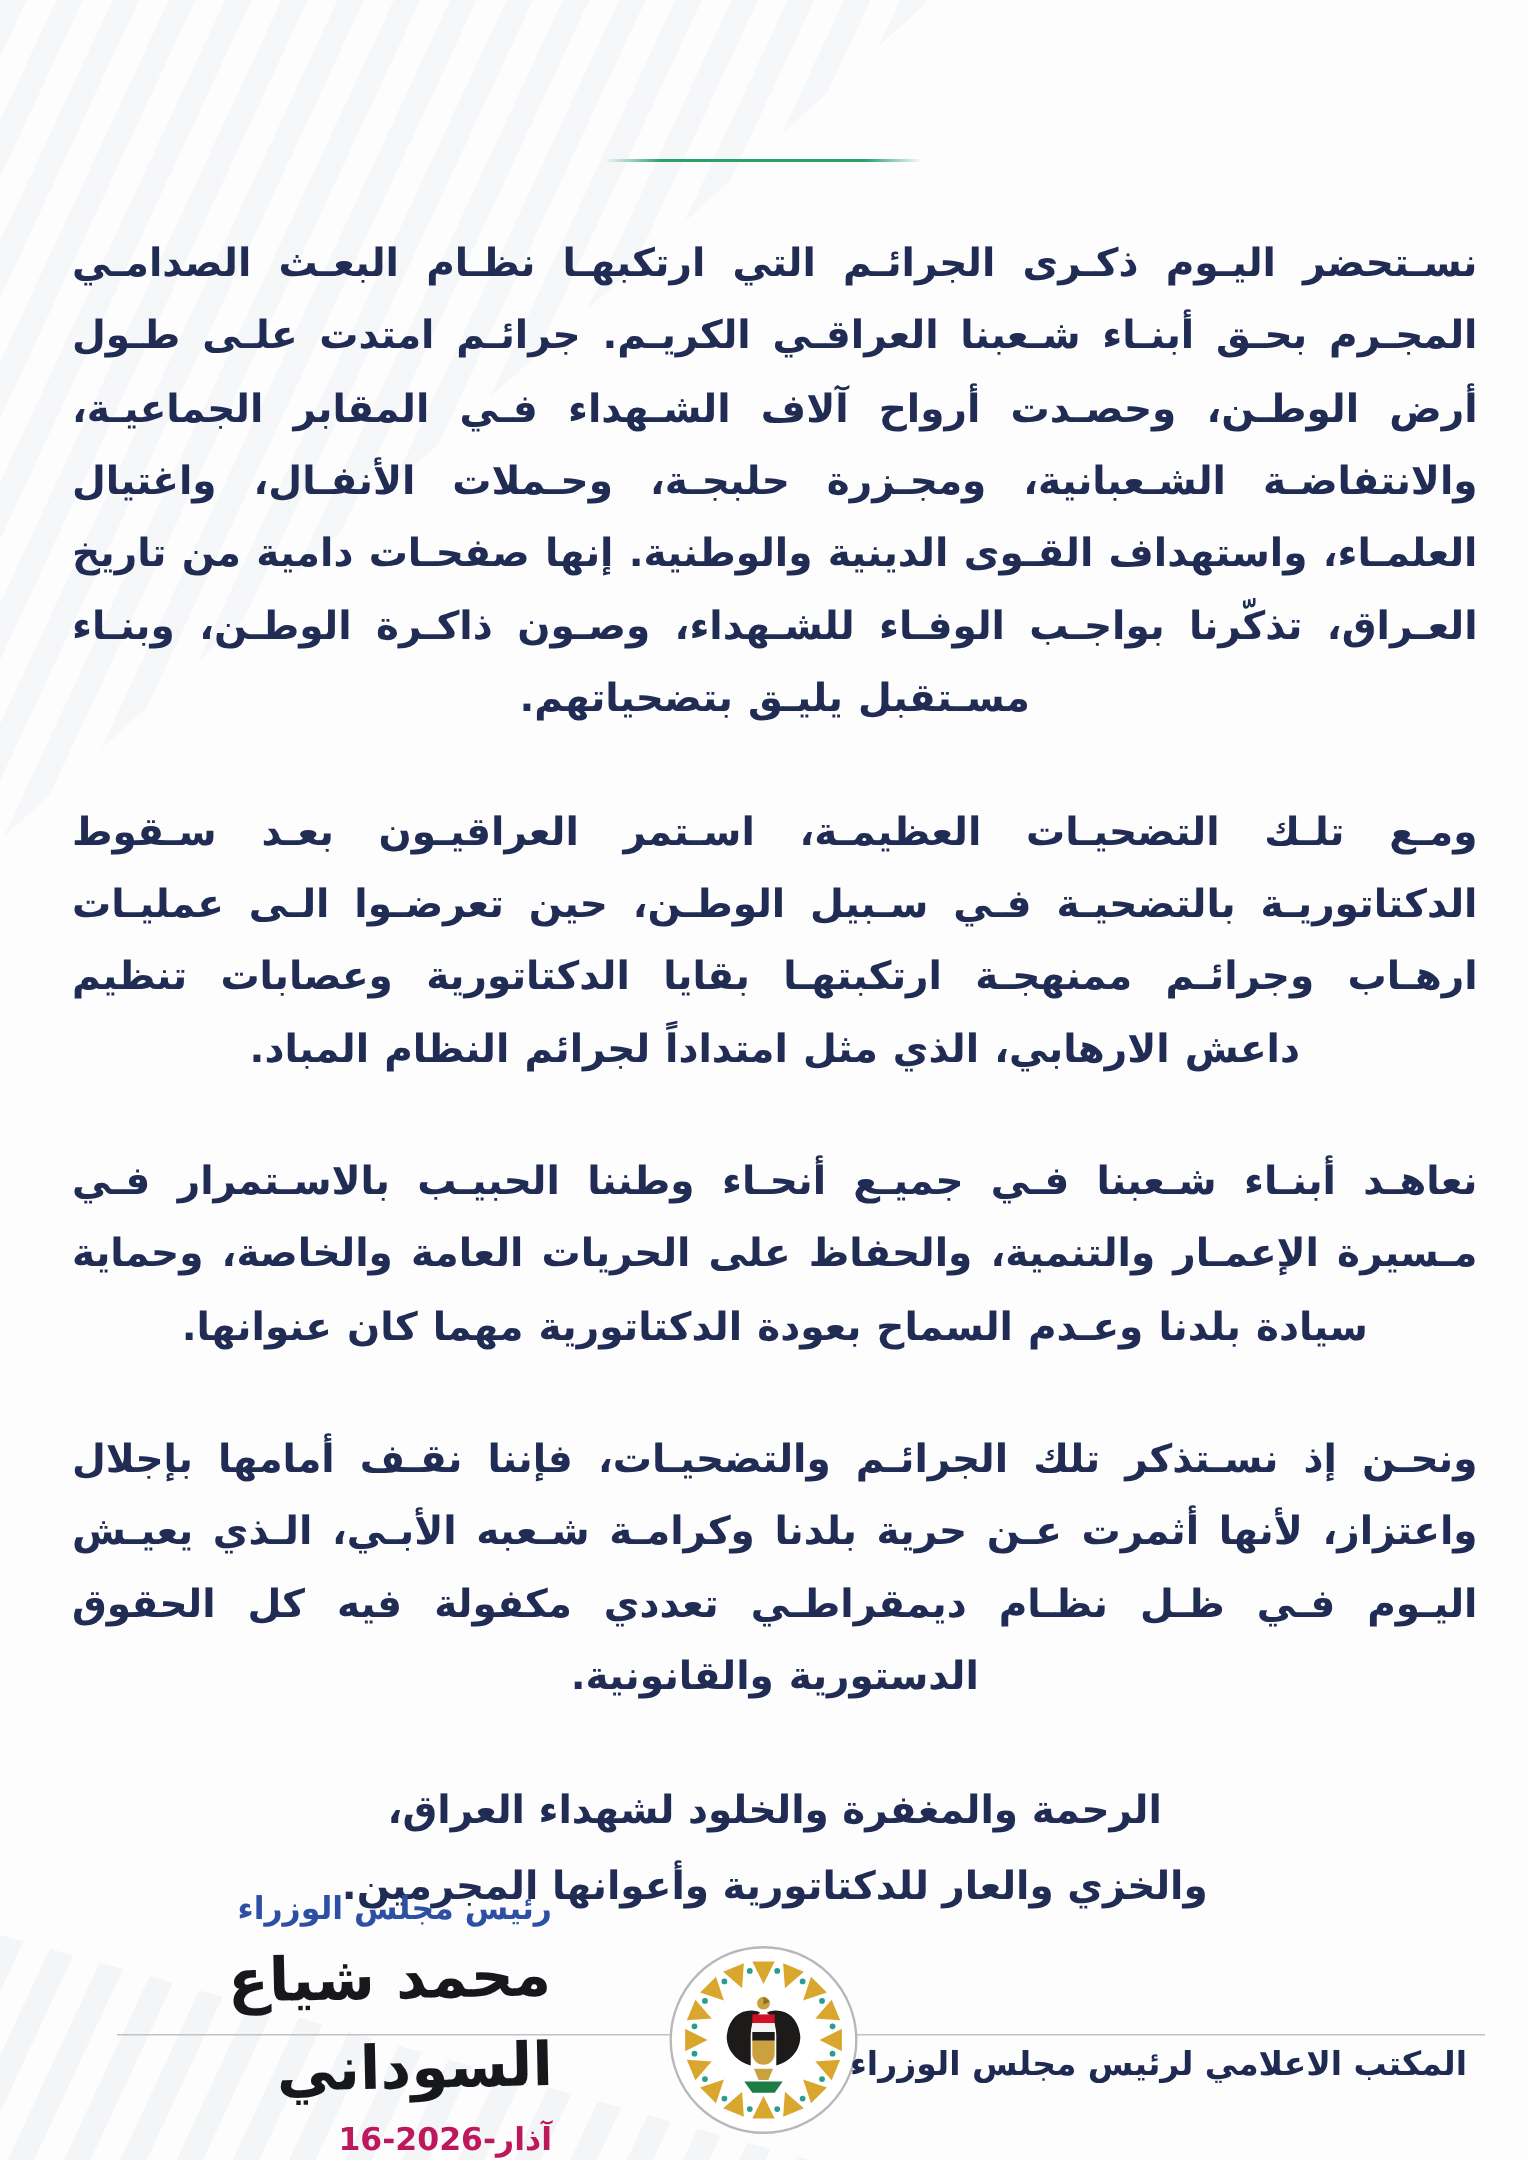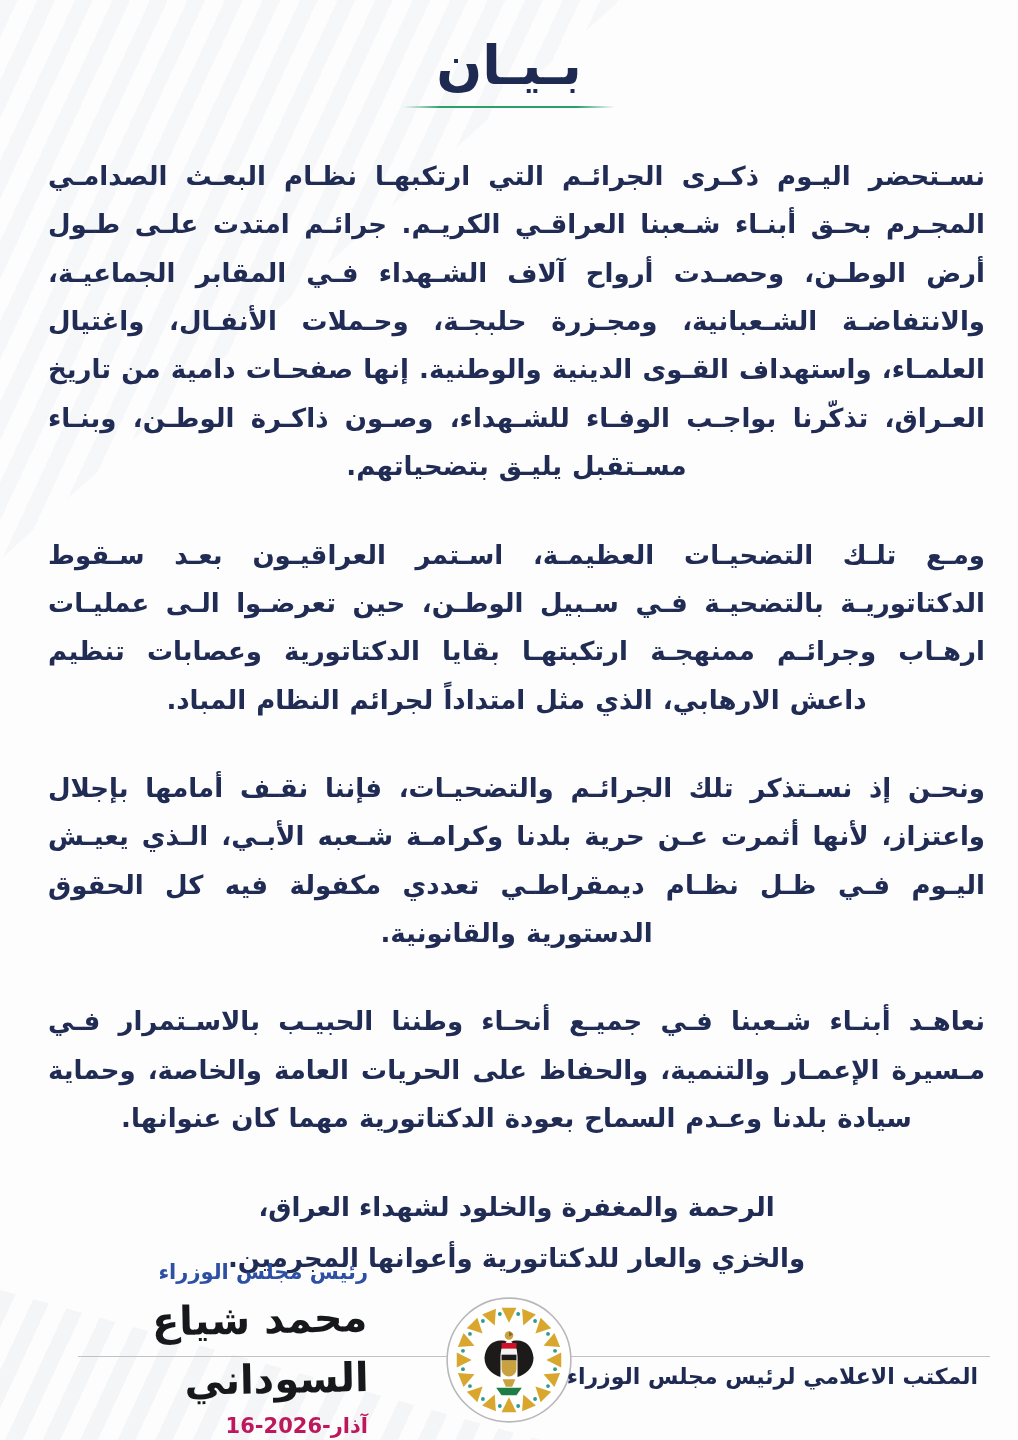--- a/index.html
+++ b/index.html
@@ -130,28 +130,27 @@
   }
 </style>
 </head>
 <body>
 
 <div class="page">
 
   <div class="stripes top-left"></div>
   <div class="stripes bottom-left"></div>
 
-  <div class="title">بـيـان</div>
   <div class="title-underline"></div>
 
   <div class="content">
     <p>نسـتحضر اليـوم ذكـرى الجرائـم التي ارتكبهـا نظـام البعـث الصدامـي المجـرم بحـق أبنـاء شـعبنا العراقـي الكريـم. جرائـم امتدت علـى طـول أرض الوطـن، وحصـدت أرواح آلاف الشـهداء فـي المقابر الجماعيـة، والانتفاضـة الشـعبانية، ومجـزرة حلبجـة، وحـملات الأنفـال، واغتيال العلمـاء، واستهداف القـوى الدينية والوطنية. إنها صفحـات دامية من تاريخ العـراق، تذكّرنا بواجـب الوفـاء للشـهداء، وصـون ذاكـرة الوطـن، وبنـاء مسـتقبل يليـق بتضحياتهم.</p>
     <p>ومـع تلـك التضحيـات العظيمـة، اسـتمر العراقيـون بعـد سـقوط الدكتاتوريـة بالتضحيـة فـي سـبيل الوطـن، حين تعرضـوا الـى عمليـات ارهـاب وجرائـم ممنهجـة ارتكبتهـا بقايا الدكتاتورية وعصابات تنظيم داعش الارهابي، الذي مثل امتداداً لجرائم النظام المباد.</p>
+    <p>نعاهـد أبنـاء شـعبنا فـي جميـع أنحـاء وطننا الحبيـب بالاسـتمرار فـي مـسيرة الإعمـار والتنمية، والحفاظ على الحريات العامة والخاصة، وحماية سيادة بلدنا وعـدم السماح بعودة الدكتاتورية مهما كان عنوانها.</p>
     <p>ونحـن إذ نسـتذكر تلك الجرائـم والتضحيـات، فإننا نقـف أمامها بإجلال واعتزاز، لأنها أثمرت عـن حرية بلدنا وكرامـة شـعبه الأبـي، الـذي يعيـش اليـوم فـي ظـل نظـام ديمقراطـي تعددي مكفولة فيه كل الحقوق الدستورية والقانونية.</p>
-    <p>نعاهـد أبنـاء شـعبنا فـي جميـع أنحـاء وطننا الحبيـب بالاسـتمرار فـي مـسيرة الإعمـار والتنمية، والحفاظ على الحريات العامة والخاصة، وحماية سيادة بلدنا وعـدم السماح بعودة الدكتاتورية مهما كان عنوانها.</p>
     <div class="closing">
       <div>الرحمة والمغفرة والخلود لشهداء العراق،</div>
       <div>والخزي والعار للدكتاتورية وأعوانها المجرمين.</div>
     </div>
   </div>
 
   <div class="signature">
     <div class="sig-title">رئيس مجلس الوزراء</div>
     <div class="sig-name">محمد شياع السوداني</div>
     <div class="sig-date">16-آذار-2026</div>

